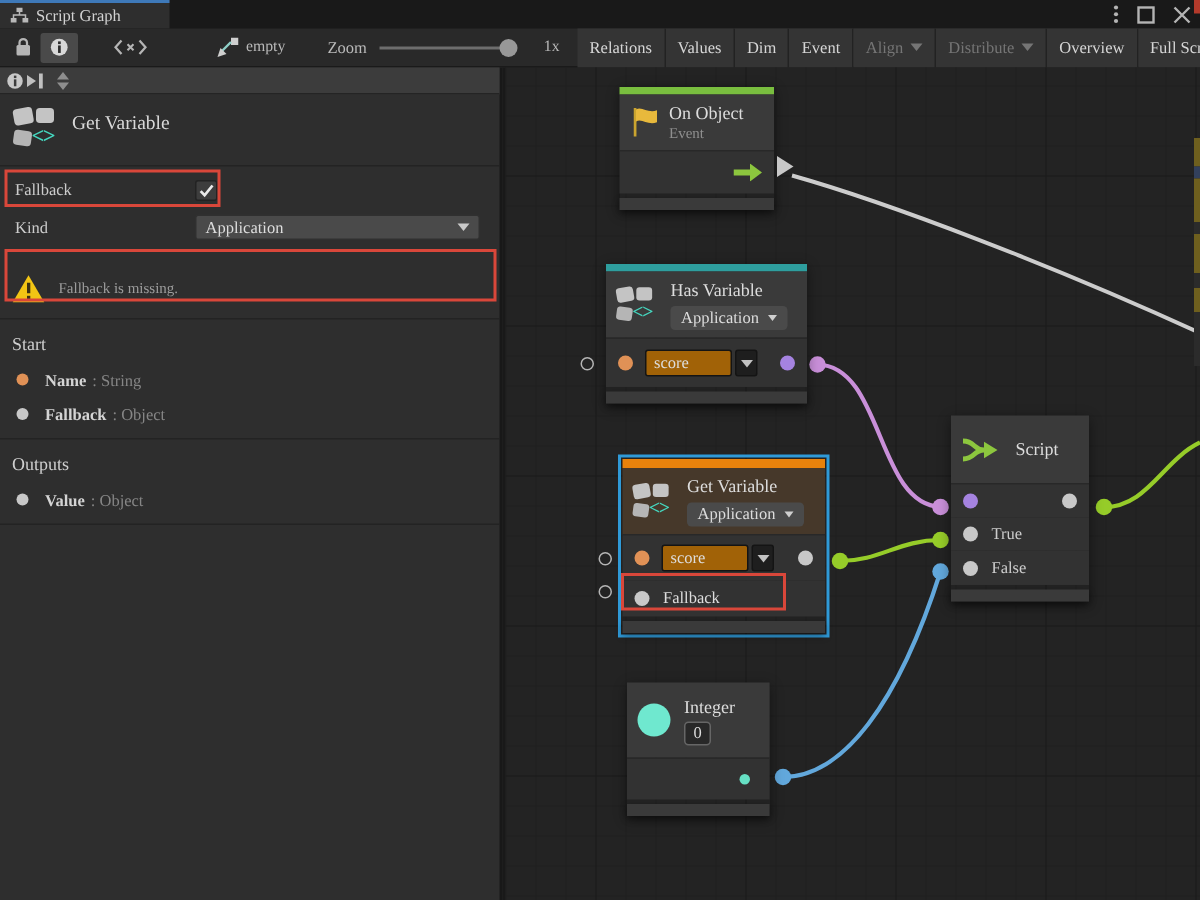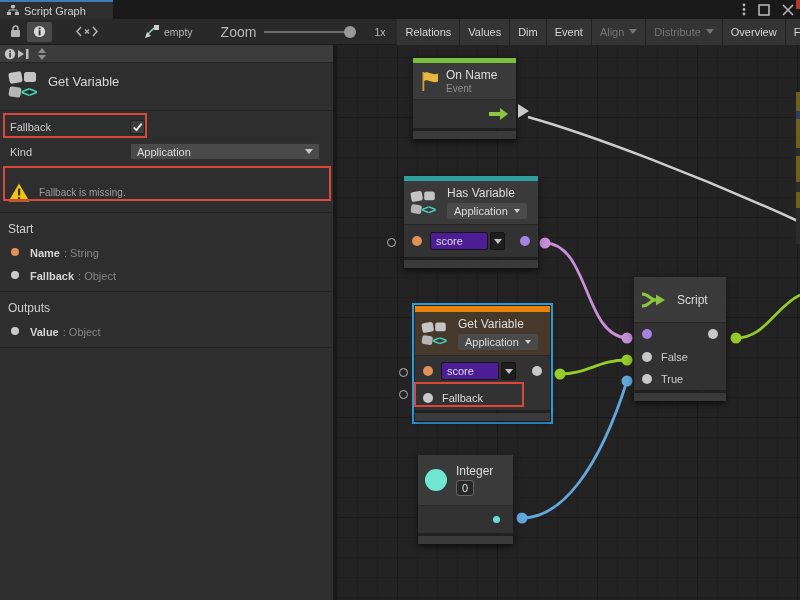--- a/index.html
+++ b/index.html
@@ -1,38 +1,38 @@
 <!DOCTYPE html>
 <html><head>
 <meta charset="utf-8">
 <style>
   * { margin:0; padding:0; box-sizing:border-box; }
   html,body { width:800px; height:600px; overflow:hidden; background:#191919;
     font-family:"Liberation Sans", sans-serif; -webkit-font-smoothing:antialiased; }
-  .app { position:relative; width:800px; height:432px; }
+  .app { position:relative; width:800px; height:432px;font-family:Liberation Serif, serif; }
 
   
   .titlebar { position:absolute; left:0; top:0; width:800px; height:19px; background:#191919; }
   .tab { position:absolute; left:0; top:0; width:113px; height:19px; background:#2e2e2e;
     border-top:2px solid #3e79b9; display:flex; align-items:center; gap:5px; padding-left:7px; }
   .tab-label { font-size:11px; color:#d2d2d2; }
   .win-controls { position:absolute; right:6px; top:0; height:19px; display:flex; align-items:center; gap:12px; }
   .corner-mark { position:absolute; right:0; top:0; width:4px; height:9px; background:#b33a2b; }
 
   
   .toolbar { position:absolute; left:0; top:19px; width:800px; height:26px; background:#292929;
     border-bottom:1px solid #1a1a1a; display:flex; align-items:center; }
   .tb-icon-btn { height:20px; display:flex; align-items:center; justify-content:center; padding:0 6px; }
   .tb-icon-btn.on { background:#4a4a4a; border-radius:2px; }
   .tb-lock { margin-left:4px; }
   .tb-code { margin-left:18px; }
   .tb-graphref { margin-left:40px; display:flex; align-items:center; gap:5px; }
   .tb-graphref .txt { font-size:10.5px; color:#b9b9b9; }
   .tb-zoom { margin-left:28px; display:flex; align-items:center; gap:8px; }
-  .tb-zoom .lbl { font-size:14px; color:#b9b9b9; }
+  .tb-zoom .lbl { font-size:11px; color:#b9b9b9; }
   .slider { position:relative; width:90px; height:14px; }
   .slider .track { position:absolute; left:0; right:0; top:6.5px; height:1.5px; background:#6d6d6d; }
   .slider .handle { position:absolute; right:-2px; top:1px; width:12px; height:12px; border-radius:50%; background:#989898; }
   .tb-zoomval { font-size:10.5px; color:#b9b9b9; margin-left:12px; }
   .tb-sep { width:1px; height:26px; background:#1c1c1c; margin-left:10px; }
   .tb-buttons { display:flex; height:26px; margin-left:2px; }
   .tb-btn { display:flex; align-items:center; gap:5px; padding:0 8px; background:#343434;
     border-right:1px solid #222; font-size:11px; color:#d6d6d6; white-space:nowrap; }
   .tb-btn.disabled { color:#757575; }
   .caret-down { width:0; height:0; border-left:4px solid transparent; border-right:4px solid transparent;
@@ -103,21 +103,21 @@
   .nbody { background:#323232; border-top:1px solid #282828; }
   .nfooter { height:8px; background:#3a3a3a; margin-top:3px; box-shadow:0 2px 5px rgba(0,0,0,.4); }
   .ntitle { font-size:12px; color:#dddddd; }
   .nsub { font-size:10px; color:#8f8f8f; margin-top:1px; }
   .pill { display:inline-flex; align-items:center; gap:6px; background:#4a4a4a; border-radius:3px;
     padding:2px 7px; font-size:11px; color:#dcdcdc; margin-top:3px; width:max-content; }
   .pill .caret-down { border-top-color:#cfcfcf; border-left-width:3.5px; border-right-width:3.5px; border-top-width:4.5px; }
   .port { width:10px; height:10px; border-radius:50%; flex:0 0 auto; }
   .port.sm { width:7px; height:7px; }
   .ring { position:absolute; width:9px; height:9px; border-radius:50%; border:1.5px solid #b5b5b5; }
-  .field { background:#4c1d95; border:1px solid #141414; border-radius:2px; color:#dddddd;
+  .field { background:#a16207; border:1px solid #141414; border-radius:2px; color:#dddddd;
     font-size:11px; padding:1px 5px; height:18px; display:flex; align-items:center; }
   .field-caret { background:#1e1e1e; border:1px solid #141414; border-radius:2px; width:15px; height:18px;
     display:flex; align-items:center; justify-content:center; margin-left:2px; }
   .brow { display:flex; align-items:center; padding:0 8px; }
 
   .selwrap { position:absolute; border:2px solid #2f9ad8; padding:1px; }
   .selwrap .node { position:static; }
 
   .tri-port { position:absolute; width:0; height:0; border-top:7px solid transparent;
     border-bottom:7px solid transparent; border-left:11px solid #c8c8c8; }
@@ -316,21 +316,21 @@
     </svg>
 
     <div class="node" style="left:76px; top:13px; width:103px;">
       <div class="strip" style="background:#79be3f"></div>
       <div class="nhead">
         <svg width="20" height="21" viewBox="0 0 20 21">
           <rect x="2.5" y="1" width="1.8" height="19" fill="#caa42f"></rect>
           <path d="M4 2 C8 -0.5 12 5 18 2.5 L18 10.5 C12 13 8 7.5 4 10 Z" fill="#e8b93c"></path>
         </svg>
         <div>
-          <div class="ntitle">On Name</div>
+          <div class="ntitle">On Object</div>
           <div class="nsub">Event</div>
         </div>
       </div>
       <div class="nbody brow" style="height:29px; justify-content:flex-end;">
         <svg width="19" height="12" viewBox="0 0 19 12">
           <rect x="0" y="4" width="11" height="4" fill="#8cc63e"></rect>
           <path d="M11 0 L19 6 L11 12 Z" fill="#8cc63e"></path>
         </svg>
       </div>
       <div class="nfooter"></div>
@@ -411,27 +411,27 @@
           <path d="M1 4 C9 4 8 10 15 10 M1 16 C9 16 8 10 15 10" fill="none" stroke="#8cc63e" stroke-width="3.2"></path>
           <path d="M15 4.5 L24 10 L15 15.5 Z" fill="#8cc63e"></path>
         </svg>
         <div class="ntitle">Script</div>
       </div>
       <div class="nbody brow" style="height:23px;">
         <span class="port" style="background:#a583e0"></span>
         <span style="flex:1"></span>
         <span class="port" style="background:#c8c8c8"></span>
       </div>
+      <div class="nbody brow" style="height:22px; border-top:none; gap:9px;">
+        <span class="port" style="background:#c8c8c8"></span>
+        <span class="ntitle" style="font-size:11px; color:#cccccc;">True</span>
+      </div>
       <div class="nbody brow" style="height:23px; border-top:none; gap:9px;">
         <span class="port" style="background:#c8c8c8"></span>
         <span class="ntitle" style="font-size:11px; color:#cccccc;">False</span>
-      </div>
-      <div class="nbody brow" style="height:22px; border-top:none; gap:9px;">
-        <span class="port" style="background:#c8c8c8"></span>
-        <span class="ntitle" style="font-size:11px; color:#cccccc;">True</span>
       </div>
       <div class="nfooter"></div>
     </div>
 
     <div class="node" style="left:81px; top:410px; width:95px;">
       <div class="nhead" style="height:50px; gap:9px;">
         <span style="width:22px; height:22px; border-radius:50%; background:#6fe8cf; flex:0 0 auto;"></span>
         <div>
           <div class="ntitle">Integer</div>
           <span class="field" style="width:18px; height:16px; margin-top:2px; background:#282828; border:1px solid #666; border-radius:3px; justify-content:center;">0</span>

